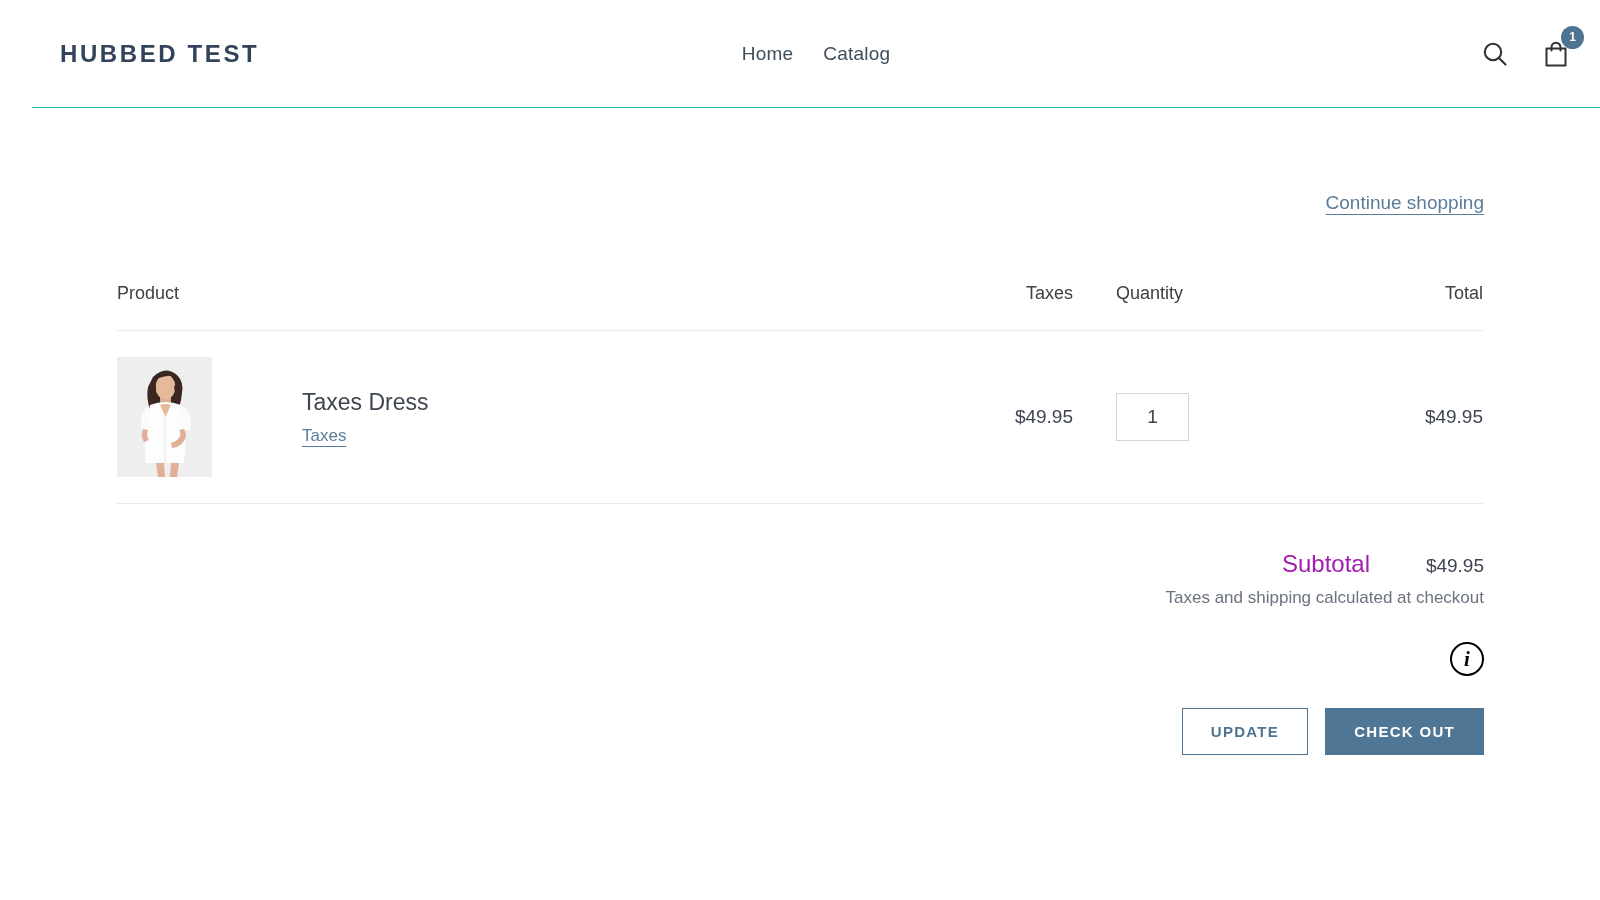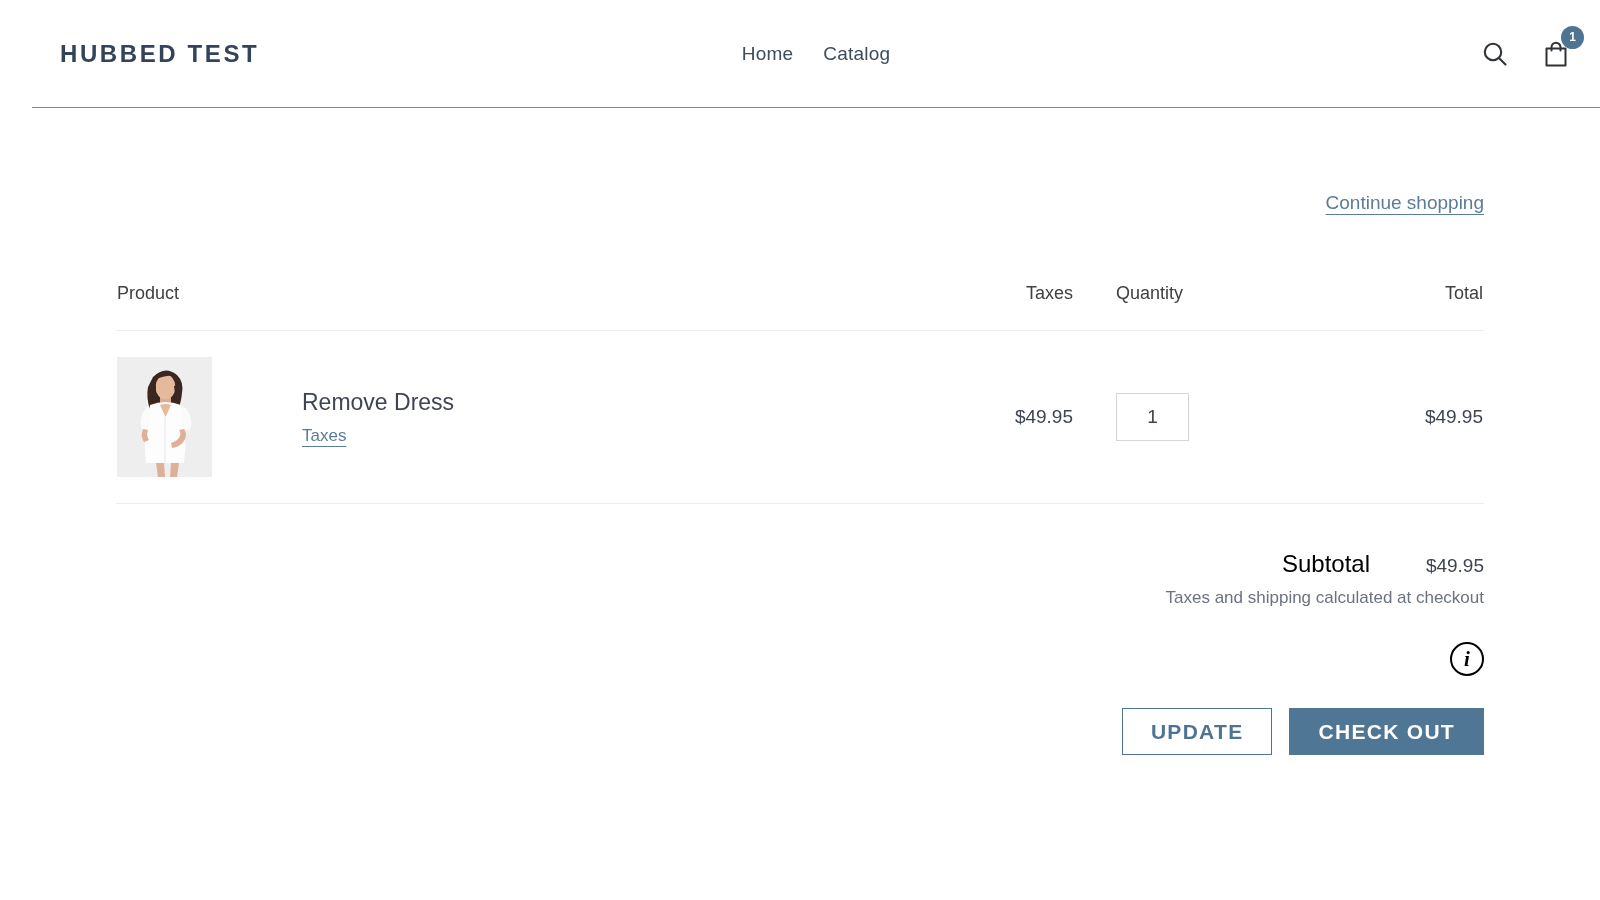--- a/index.html
+++ b/index.html
@@ -155,21 +155,21 @@
   .cart-footer {
     margin-top: 46px;
     text-align: right;
   }
   .subtotal-row {
     display: flex;
     justify-content: flex-end;
     align-items: baseline;
     gap: 42px;
   }
-  .subtotal-label { font-size: 24px; color: #000000; text-align: right; }
+  .subtotal-label { font-size: 24px; color: #a21caf; text-align: right; }
   .subtotal-value { font-size: 19px; color: #3f4550; min-width: 72px; text-align: right; }
   .tax-note {
     margin-top: 10px;
     font-size: 17px;
     color: #6b7380;
   }
 
   .collect-row {
     margin-top: 34px;
     display: flex;
@@ -217,21 +217,21 @@
 
   .actions-row {
     margin-top: 32px;
     display: flex;
     justify-content: flex-end;
     gap: 17px;
   }
   .btn {
     height: 47px;
     padding: 0 28px;
-    font-size: 21px;
+    font-size: 15px;
     font-weight: bold;
     letter-spacing: 1.3px;
     cursor: pointer;
     font-family: "Liberation Sans", sans-serif;
   }
   .btn-update {
     background: #fff;
     border: 1px solid #4f7492;
     color: #4f7492;
     min-width: 122px;
@@ -319,21 +319,21 @@
 
                 <path d="M26 72 q-3 7 1 13 l5 -2 q-3 -5 -1 -10 Z" fill="#e0b096"></path>
 
                 <path d="M48 60 v46" stroke="#ececec" stroke-width="1.4" fill="none"></path>
 
                 <path d="M39 106 l2 14 h7 l-1 -14 Z" fill="#e0b096"></path>
                 <path d="M54 106 l-1 14 h7 l2 -14 Z" fill="#e0b096"></path>
               </svg>
             </div>
             <div class="product-meta">
-              <div class="product-title">Remove Dress</div>
+              <div class="product-title">Taxes Dress</div>
               <a class="remove-link" href="#">Taxes</a>
             </div>
           </div>
         </td>
         <td class="td-price">$49.95</td>
         <td class="td-qty">
           <input class="qty-input" type="text" value="1" style="">
         </td>
         <td class="td-total">$49.95</td>
       </tr>

